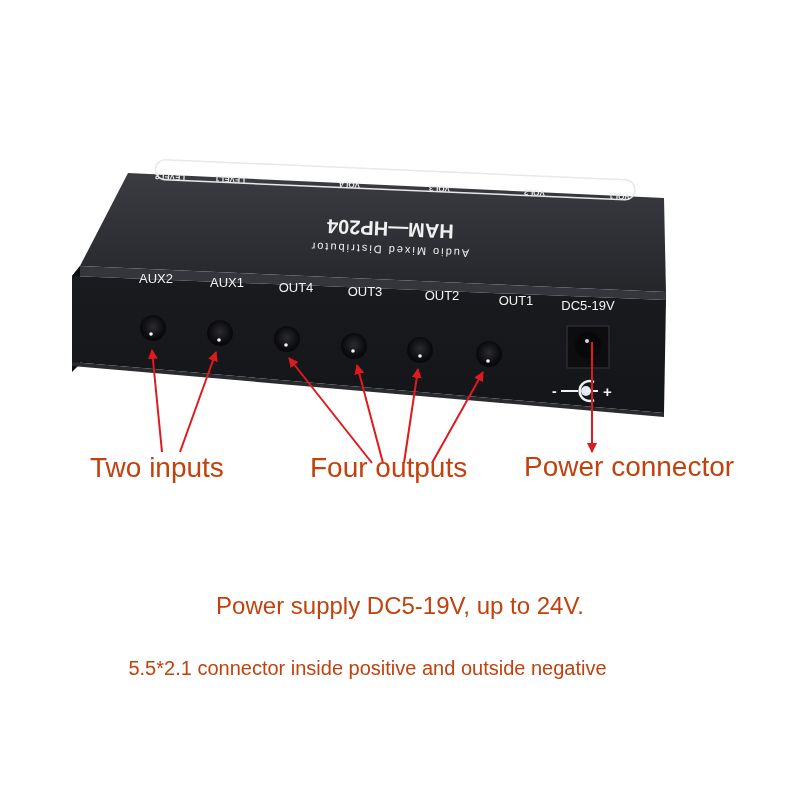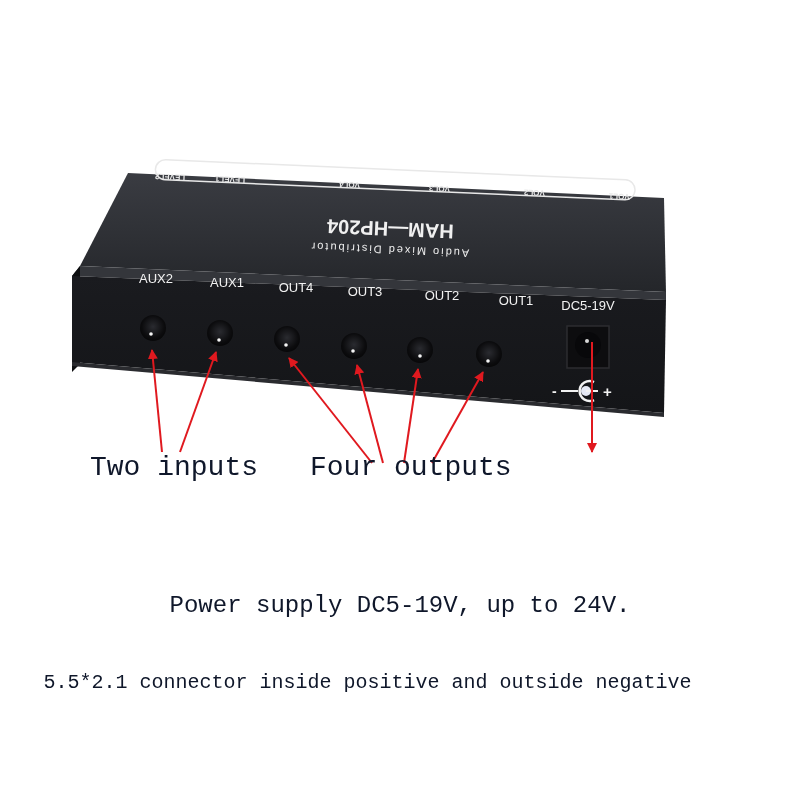--- a/index.html
+++ b/index.html
@@ -1,25 +1,25 @@
 <!DOCTYPE html>
 <html><head>
   <meta charset="utf-8">
   <style>
     html, body { margin:0; padding:0; }
     body { width:800px; height:800px; background:#ffffff; position:relative; overflow:hidden;
            font-family:"Liberation Sans", sans-serif; }
     .stage { position:absolute; left:0; top:0; width:800px; height:800px; }
     svg text { font-family:"Liberation Sans", sans-serif; }
-    .caption { position:absolute; color:#0f172a; white-space:nowrap; font-family:Liberation Mono, monospace; }
+    .caption { position:absolute; color:#c2410c; white-space:nowrap; font-family:Liberation Sans, sans-serif; }
     .cap-inputs { left:90px; top:452px; font-size:28px; }
     .cap-outputs { left:310px; top:452px; font-size:28px; }
     .cap-power { left:524px; top:451px; font-size:28px; }
     .note1 { left:0; width:800px; text-align:center; top:592px; font-size:24px; }
-    .note2 { left:0; width:735px; text-align:center; top:671px; font-size:20px; }
+    .note2 { left:0; width:735px; text-align:center; top:657px; font-size:20px; }
   </style>
 </head>
 <body>
 
 <div class="stage">
   <svg width="800" height="800" viewBox="0 0 800 800">
     <defs>
       <linearGradient id="topg" x1="0" y1="0" x2="0" y2="1">
         <stop offset="0" stop-color="#3a3c42"></stop>
         <stop offset="1" stop-color="#24262a"></stop>
@@ -123,15 +123,16 @@
       <line x1="372" y1="463" x2="289" y2="358"></line>
       <line x1="383" y1="463" x2="357" y2="365"></line>
       <line x1="404" y1="463" x2="418" y2="369"></line>
       <line x1="432" y1="463" x2="483" y2="372"></line>
       <line x1="592" y1="342" x2="592" y2="452"></line>
     </g>
   </svg>
 
   <div class="caption cap-inputs">Two inputs</div>
   <div class="caption cap-outputs">Four outputs</div>
+  <div class="caption cap-power">Power connector</div>
   <div class="caption note1">Power supply DC5-19V, up to 24V.</div>
   <div class="caption note2">5.5*2.1 connector inside positive and outside negative</div>
 </div>
 
 </body></html>

